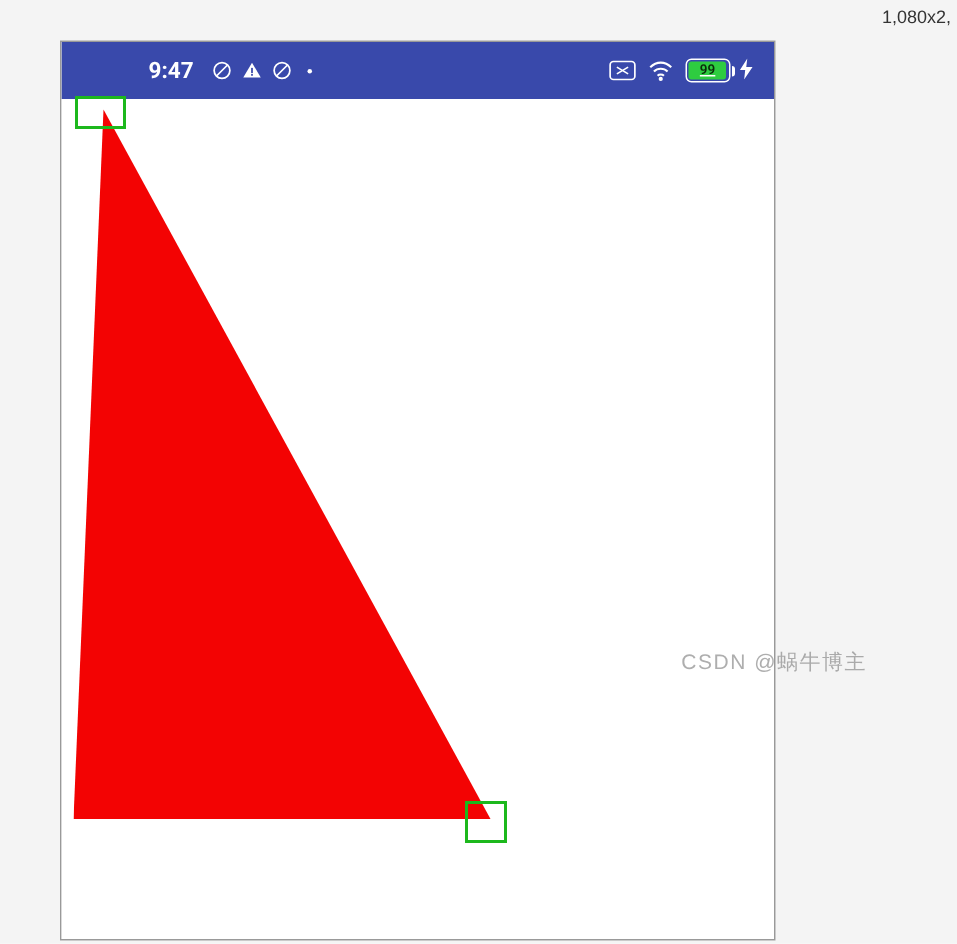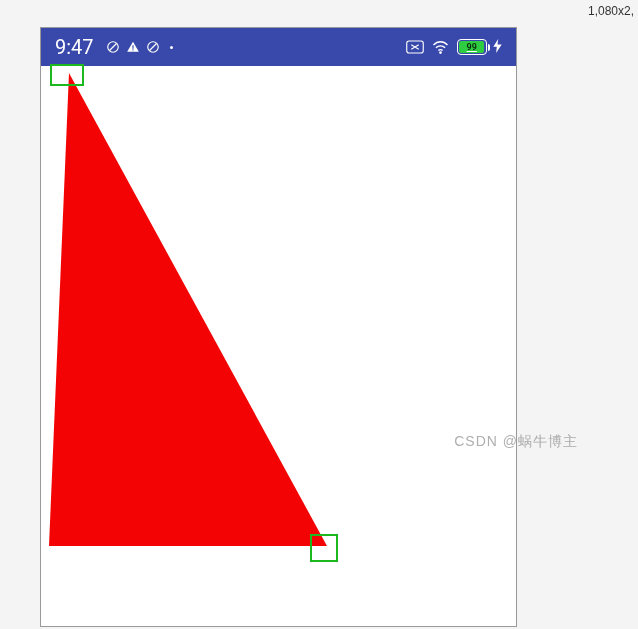--- a/index.html
+++ b/index.html
@@ -2,21 +2,21 @@
 <html><head>
   <meta charset="utf-8">
   <style>
     * { box-sizing: border-box; margin: 0; padding: 0; }
     html, body { width: 638px; height: 629px; background: #f4f4f4; font-family: Roboto, Arial, sans-serif; overflow: hidden; position: relative; }
     .page { position: relative; width: 638px; height: 457px; }
     .dim-label { position: absolute; top: 4px; right: 4px; font-size: 12px; color: #333; font-family: Arial, sans-serif; }
     .device { position: absolute; left: 40px; top: 27px; width: 477px; height: 600px; background: #fff; border: 1px solid #999; overflow: hidden; }
     .statusbar { height: 38px; background: #3949ab; color: #fff; display: flex; align-items: center; padding: 0 14px; font-size: 14px; }
     .sb-left { display: flex; align-items: center; gap: 6px; }
-    .sb-time { font-weight: 400; font-size: 20px; margin-right: 6px; }
+    .sb-time { font-weight: 700; font-size: 15px; margin-right: 6px; margin-left: 44px; }
     .sb-right { margin-left: auto; display: flex; align-items: center; gap: 8px; }
     .ico { display: inline-flex; align-items: center; justify-content: center; }
     .dot { width: 3px; height: 3px; border-radius: 50%; background: #fff; margin-left: 4px; }
     .battery { display: inline-flex; align-items: center; }
     .batt-body { width: 30px; height: 16px; border: 1.5px solid #fff; border-radius: 4px; display: flex; align-items: center; padding: 1px; position: relative; text-decoration: underline; }
     .batt-fill { height: 100%; width: 98%; background: #2ecc40; border-radius: 2px; display: flex; align-items: center; justify-content: center; font-size: 9px; font-weight: 600; color: #0a2a0a; }
     .batt-cap { width: 2px; height: 7px; background: #fff; margin-left: 1px; border-radius: 0 2px 2px 0; }
     .bolt { margin-left: 3px; font-size: 12px; }
     .canvas-area { position: relative; width: 100%; height: calc(100% - 38px); background: #fff; }
     .triangle-wrap { position: absolute; left: 8px; top: 0; }

